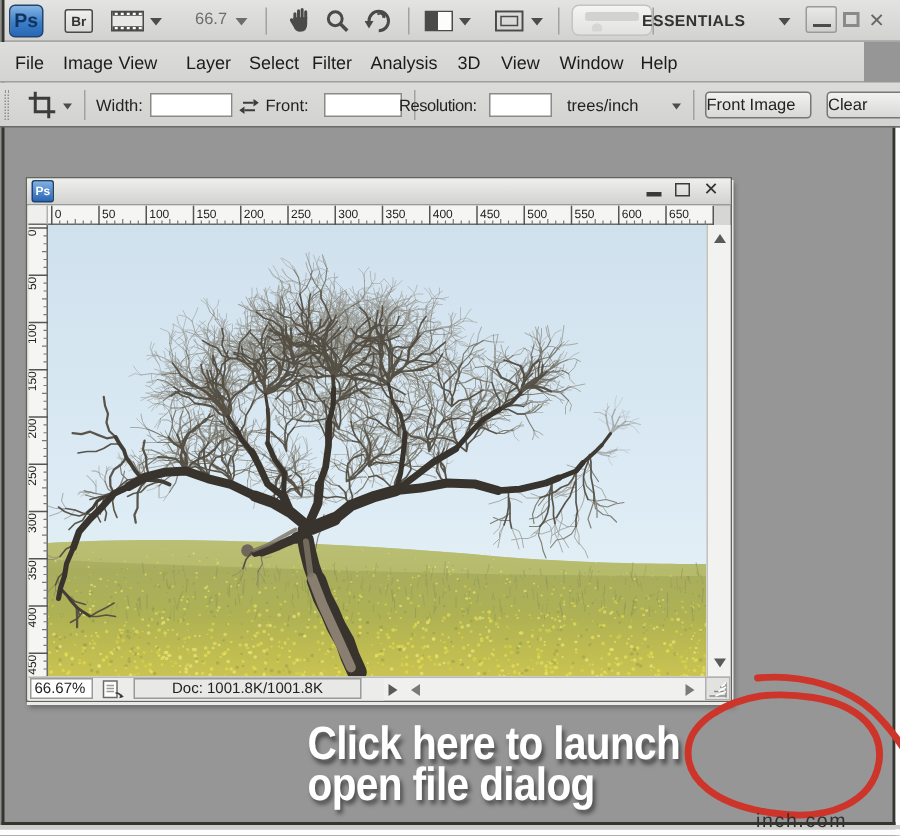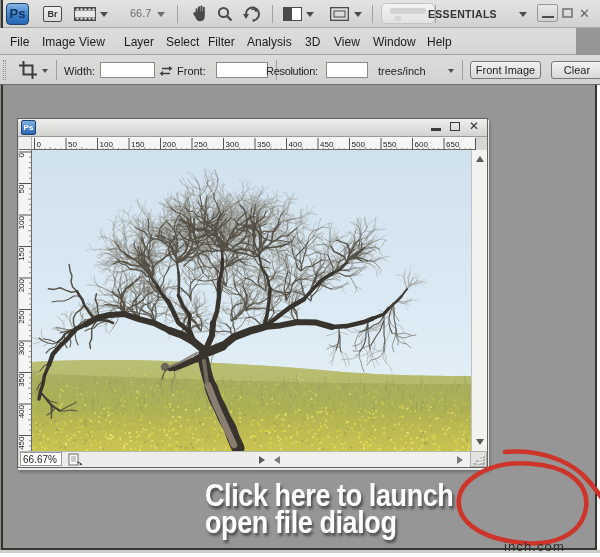--- a/index.html
+++ b/index.html
@@ -17,21 +17,21 @@
 #minbtn div{position:absolute;left:4px;top:11px;width:12px;height:2px;background:#4c4c4a}
 #maxbtn{left:562px;top:8px;width:11px;height:10px;border:2px solid #8a8a88}
 #closex{left:579px;top:6px;font-size:13px;color:#666664}
 
 #menubar{left:0;top:28px;width:576px;height:27px;background:linear-gradient(#dddddb,#d4d4d2);border-bottom:1px solid #9f9f9d;font-size:12px;color:#1c1c1c}
 #menubar span{position:absolute;top:7px}
 
 #optbar{left:0;top:55px;width:600px;height:30px;background:linear-gradient(#dcdcda,#d2d2d0);border-bottom:1px solid #6a6a68;font-size:11px;color:#222}
 .inp{background:#fff;border:1px solid #8a8a88;height:16px;top:62px}
 .lbl{top:65px;position:absolute;font-size:11px;color:#222}
-.btn{border:1px solid #777775;border-radius:3px;background:linear-gradient(#f2f2f0,#d8d8d6);height:18px;top:61px;font-size:11px;color:#222;text-align:center;line-height:16px}
+.btn{border:1px solid #777775;border-radius:3px;background:linear-gradient(#f2f2f0,#d8d8d6);height:18px;top:61px;font-size:11px;color:#222;line-height:16px}
 
 #ledge1{left:0;top:0;width:1px;height:552px;background:#8e8e8c}
 #ledge2{left:1px;top:0;width:2px;height:550px;background:#35352f}
 #redge1{left:595px;top:85px;width:2px;height:465px;background:#35352f}
 #redge2{left:597px;top:85px;width:3px;height:472px;background:#fdfdfd}
 #bedge1{left:1px;top:548px;width:596px;height:2px;background:#35352f}
 #bedge2{left:0px;top:550px;width:600px;height:3px;background:#cdcdcb}
 #bedge3{left:0px;top:553px;width:600px;height:4px;background:#fdfdfd}
 
 #docwin{left:17px;top:118px;width:471px;height:350px;background:#d6d6d4;border:1px solid #64645e;box-shadow:1px 2px 0 rgba(255,255,255,0.85), 2px 4px 3px rgba(60,60,60,0.45)}
@@ -658,20 +658,21 @@
 <div class="arr" style="left:438px;top:4px;border-top:4.5px solid transparent;border-bottom:4.5px solid transparent;border-left:6px solid #7a7a78"></div>
 </div>
 <div class="abs" id="statl">
 <div id="zoombox">66.67%</div>
 <svg style="position:absolute;left:48px;top:1px" width="16" height="13">
         <rect x="2" y="1" width="9" height="11" fill="#fdfdfb" stroke="#6a6a68"></rect>
         <path d="M4,4 h5 M4,6 h5 M4,8 h5" stroke="#9a9a98"></path>
         <path d="M10,9 a4,4 0 0 1 4,3" fill="none" stroke="#3c3c3a"></path>
         <path d="M12.5,12.5 l3,-1 l-2,-2 Z" fill="#3c3c3a"></path>
       </svg>
+<div id="docbox">Doc: 1001.8K/1001.8K</div>
 </div>
 <div class="abs" style="left:452px;top:332px;width:17px;height:16px;background:#e2e2e0;border:1px solid #b0b0ae">
 <svg width="15" height="14">
         <path d="M13,3 L13,13 M9,6 L13,6 M5,9 L13,9 M2,12 L13,12" stroke="#8a8a88"></path>
         <path d="M13,3 L10,6 M13,6 L8,9 M13,9 L6,12" stroke="#fff"></path>
       </svg>
 </div>
 </div>
 
 <div class="abs" id="cap">Click here to launch<br>open file dialog</div>

